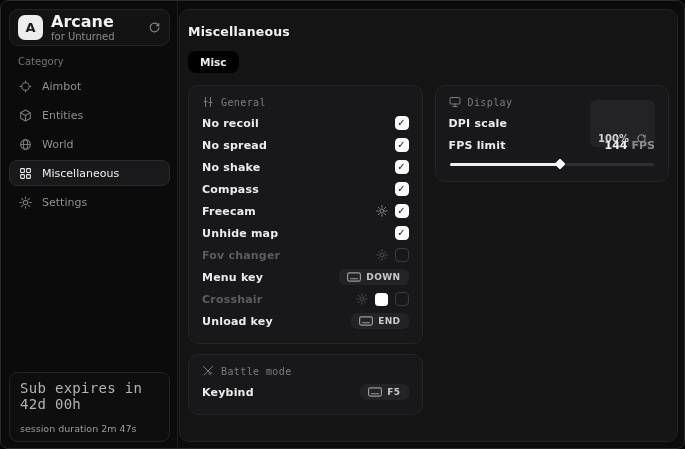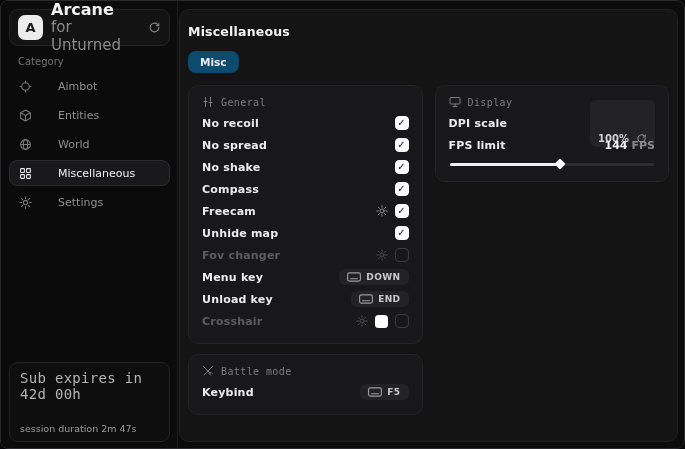--- a/index.html
+++ b/index.html
@@ -5,38 +5,38 @@
   html,body{margin:0;padding:0;background:#050506;}
   *{box-sizing:border-box;font-family:"DejaVu Sans","Liberation Sans",sans-serif;}
   .window{position:relative;width:685px;height:449px;background:#0b0b0c;border:1px solid #2a2a2c;border-radius:8px;overflow:hidden;}
 
   
   .sidebar{position:absolute;left:0;top:0;width:177px;height:100%;background:#0b0b0c;border-right:1px solid #1d1d1f;}
   .brand{position:absolute;left:8px;top:8px;width:161px;height:37px;background:#131314;border:1px solid #232325;border-radius:9px;display:flex;align-items:center;padding:0 8px;gap:8px;}
   .avatar{width:25px;height:25px;background:#ededed;border-radius:7px;display:flex;align-items:center;justify-content:center;color:#1c1c1c;font-weight:bold;font-size:13px;flex:0 0 auto;}
   .brand-text{flex:1;line-height:1.15;}
   .brand-title{color:#f2f2f2;font-size:16px;font-weight:bold;}
-  .brand-sub{color:#8a8a8a;font-size:15px;}
+  .brand-sub{color:#8a8a8a;font-size:10px;}
   .brand-sync{color:#8a8a8a;display:flex;cursor:pointer;}
   .cat-label{position:absolute;left:17px;top:55px;color:#737373;font-size:10px;}
   .nav{position:absolute;left:8px;top:72px;width:161px;}
-  .nav-item{display:flex;align-items:center;gap:26px;height:26px;padding:0 9px;margin-bottom:3px;border:1px solid transparent;border-radius:8px;color:#8f8f8f;cursor:pointer;}
+  .nav-item{display:flex;align-items:center;gap:10px;height:26px;padding:0 9px;margin-bottom:3px;border:1px solid transparent;border-radius:8px;color:#8f8f8f;cursor:pointer;}
   .nav-item .nv-icon{display:flex;color:#777779;}
   .nav-item span{font-size:11px;}
   .nav-item.selected{background:#19191b;border-color:#2c2c2e;color:#f0f0f0;}
   .nav-item.selected .nv-icon{color:#e8e8e8;}
   .status-box{position:absolute;left:8px;bottom:6px;width:161px;background:#0e0e0f;border:1px solid #242426;border-radius:9px;padding:7px 10px;}
   .status-line1{font-family:"DejaVu Sans Mono","Liberation Mono",monospace;font-size:14px;color:#b3b3b3;letter-spacing:.3px;}
-  .status-line2{font-size:9.5px;color:#9b9b9b;margin-top:21px;}
+  .status-line2{font-size:9.5px;color:#9b9b9b;margin-top:11px;}
 
   
   .panel{position:absolute;left:178px;top:8px;width:499px;height:433px;background:#141415;border:1px solid #222224;border-radius:10px;padding:12px 8px 12px 8px;}
   .page-title{color:#f2f2f2;font-size:12.5px;font-weight:bold;margin:2px 0 12px 0;letter-spacing:.2px;}
   .tabs{display:flex;gap:6px;margin-bottom:12px;}
-  .tab{background:#0c4a6e;color:#ededed;font-size:10.5px;font-weight:bold;border-radius:8px;padding:5px 12px;cursor:pointer;}
+  .tab{background:#000000;color:#ededed;font-size:10.5px;font-weight:bold;border-radius:8px;padding:5px 12px;cursor:pointer;}
 
   .cols{display:flex;gap:12px;align-items:flex-start;}
   .col{display:flex;flex-direction:column;gap:10px;width:237px;}
   .card{background:#18181a;border:1px solid #242427;border-radius:10px;padding:10px 13px 11px 13px;width:100%;}
   .card-head{display:flex;align-items:center;gap:7px;color:#7d7d7f;margin-bottom:4px;}
   .card-head span{font-family:"DejaVu Sans Mono","Liberation Mono",monospace;font-size:10px;letter-spacing:.4px;}
   .card-head .hd-icon{display:flex;color:#7d7d7f;}
 
   .row{display:flex;align-items:center;justify-content:space-between;height:22px;}
   .row-label{color:#ececec;font-size:11px;font-weight:bold;letter-spacing:.2px;}
@@ -229,45 +229,45 @@
                 <span class="kb-icon">
                   <svg width="14" height="10" viewBox="0 0 24 16" fill="none" stroke="currentColor" stroke-width="2" stroke-linecap="round">
                       <rect x="1" y="1" width="22" height="14" rx="3"></rect>
                       <path d="M6 11h12"></path>
                     </svg>
                 </span>
                 <span>DOWN</span>
               </div>
             </div>
           </div>
+          <div class="row disabled">
+            <span class="row-label">Crosshair</span>
+            <div class="row-right">
+              <span class="gear">
+                <svg width="12" height="12" viewBox="0 0 24 24" fill="none" stroke="currentColor" stroke-width="2" stroke-linecap="round">
+                    <circle cx="12" cy="12" r="4"></circle>
+                    <path d="M12 1.5v3.2M12 19.3v3.2M1.5 12h3.2M19.3 12h3.2M4.6 4.6l2.3 2.3M17.1 17.1l2.3 2.3M19.4 4.6l-2.3 2.3M6.9 17.1l-2.3 2.3"></path>
+                  </svg>
+              </span>
+              <div class="swatch" style="background:#ffffff;"></div>
+              <div class="checkbox"></div>
+            </div>
+          </div>
           <div class="row">
             <span class="row-label">Unload key</span>
             <div class="row-right">
               <div class="kbd-badge">
                 <span class="kb-icon">
                   <svg width="14" height="10" viewBox="0 0 24 16" fill="none" stroke="currentColor" stroke-width="2" stroke-linecap="round">
                       <rect x="1" y="1" width="22" height="14" rx="3"></rect>
                       <path d="M6 11h12"></path>
                     </svg>
                 </span>
                 <span>END</span>
               </div>
-            </div>
-          </div>
-          <div class="row disabled">
-            <span class="row-label">Crosshair</span>
-            <div class="row-right">
-              <span class="gear">
-                <svg width="12" height="12" viewBox="0 0 24 24" fill="none" stroke="currentColor" stroke-width="2" stroke-linecap="round">
-                    <circle cx="12" cy="12" r="4"></circle>
-                    <path d="M12 1.5v3.2M12 19.3v3.2M1.5 12h3.2M19.3 12h3.2M4.6 4.6l2.3 2.3M17.1 17.1l2.3 2.3M19.4 4.6l-2.3 2.3M6.9 17.1l-2.3 2.3"></path>
-                  </svg>
-              </span>
-              <div class="swatch" style="background:#ffffff;"></div>
-              <div class="checkbox"></div>
             </div>
           </div>
         </div>
 
         <div class="card">
           <div class="card-head">
             <span class="hd-icon">
               <svg width="12" height="12" viewBox="0 0 24 24" fill="none" stroke="currentColor" stroke-width="2" stroke-linecap="round">
                 <path d="M3 3l14 14M21 3L7 17M14 17l3 3M7 17l-3 3M17 14l3 3"></path>
               </svg>

